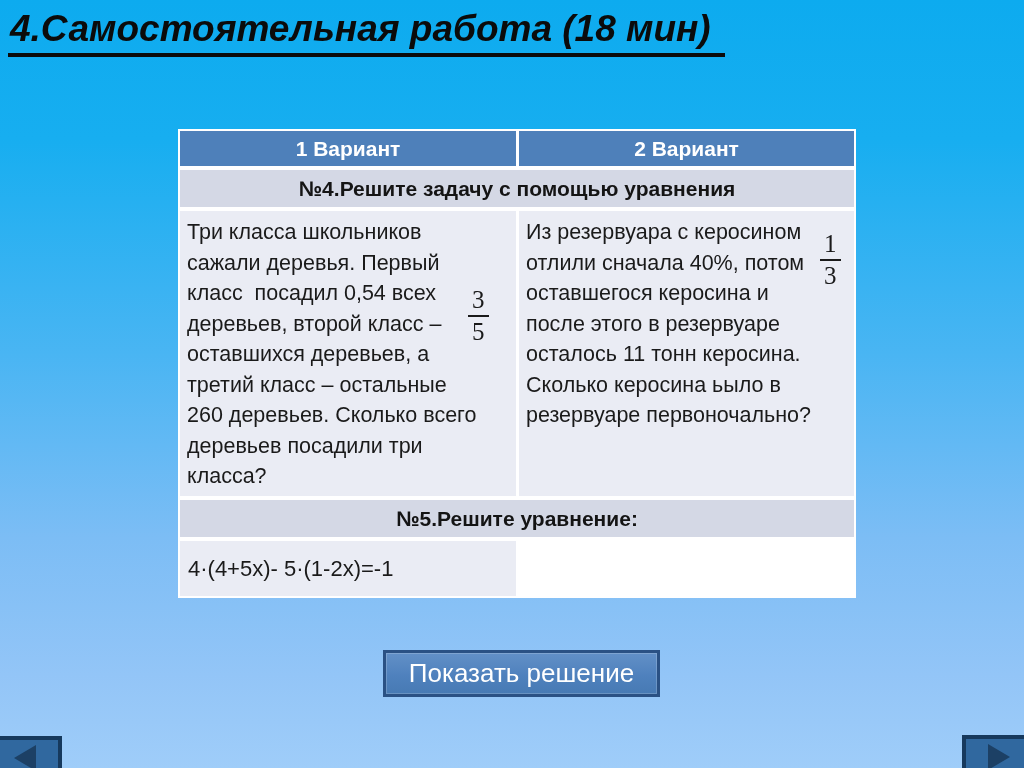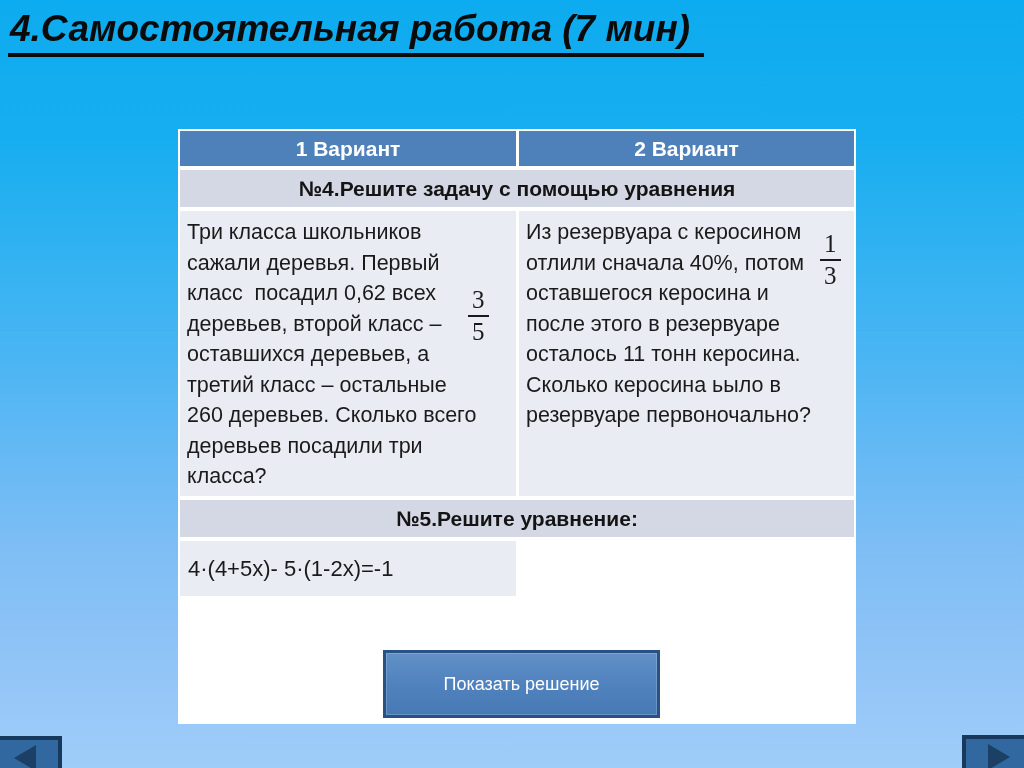--- a/index.html
+++ b/index.html
@@ -14,21 +14,21 @@
   
   .title {
     position:absolute; left:8px; top:6px;
     font-size:37px; font-weight:bold; font-style:italic;
     color:#0b0b0b; line-height:1.25;
     border-bottom:4px solid #0b0b0b; padding:0 14px 1px 2px;
   }
 
   
   .task-table {
-    position:absolute; left:178px; top:129px; width:678px; height:595px;
+    position:absolute; left:178px; top:129px; width:678px; height:469px;
     background:#fff; box-sizing:border-box; padding:2px;
     display:grid; grid-template-columns:336px 1fr;
     grid-template-rows:35px 37px 285px 37px 55px;
     gap:4px 3px;
   }
   .cell { box-sizing:border-box; }
   .cell-header {
     background:var(--header-blue,#4e80ba); color:#ffffff;
     font-weight:bold; font-size:21px;
     display:flex; align-items:center; justify-content:center;
@@ -55,24 +55,24 @@
     font-family:"Liberation Serif","DejaVu Serif",serif;
     font-size:25px; line-height:1.2; color:#1a1a1a;
   }
   .fraction .num, .fraction .den { display:block; padding:0 4px; }
   .fraction .den { border-top:2px solid #1a1a1a; }
   .fraction-v1 { left:288px; top:74px; }
   .fraction-v2 { left:301px; top:18px; }
 
   
   .show-btn {
-    position:absolute; left:383px; top:650px; width:277px; height:68px;
+    position:absolute; left:383px; top:650px; width:277px; height:47px;
     background:linear-gradient(180deg,#6290c7 0%,var(--button-fill,#4f81bd) 55%,#477ab4 100%);
     border:3px solid var(--button-border,#2a5184);
-    color:#ffffff; font-size:18px; font-family:inherit;
+    color:#ffffff; font-size:26px; font-family:inherit;
     display:flex; align-items:center; justify-content:center;
     cursor:pointer; box-shadow:inset 0 0 0 1px rgba(255,255,255,.18);
   }
 
   
   .nav-btn {
     position:absolute; width:72px; height:44px;
     background:var(--nav-fill,#30689f);
     border:4px solid var(--nav-border,#16395d);
     display:flex; align-items:center; justify-content:center;
@@ -82,32 +82,32 @@
   .nav-next { right:-10px; top:735px; }
   .tri { width:0; height:0; border-top:13px solid transparent; border-bottom:13px solid transparent; }
   .tri-left  { border-right:22px solid var(--nav-arrow,#1c4065); margin-right:2px; }
   .tri-right { border-left:22px solid var(--nav-arrow,#1c4065); margin-left:2px; }
 </style>
 </head>
 <body>
 
 <div class="slide">
 
-  <div class="title">4.Самостоятельная работа (7 мин)</div>
+  <div class="title">4.Самостоятельная работа (18 мин)</div>
 
   <div class="task-table">
     <div class="cell cell-header">1 Вариант</div>
     <div class="cell cell-header">2 Вариант</div>
 
     <div class="cell cell-band">№4.Решите задачу с помощью уравнения</div>
 
     <div class="cell cell-task">
       <span class="task-text">Три класса школьников
 сажали деревья. Первый
-класс  посадил 0,62 всех
+класс  посадил 0,54 всех
 деревьев, второй класс –
 оставшихся деревьев, а
 третий класс – остальные
 260 деревьев. Сколько всего
 деревьев посадили три
 класса?</span>
       <span class="fraction fraction-v1">
         <span class="num">3</span>
         <span class="den">5</span>
       </span>

